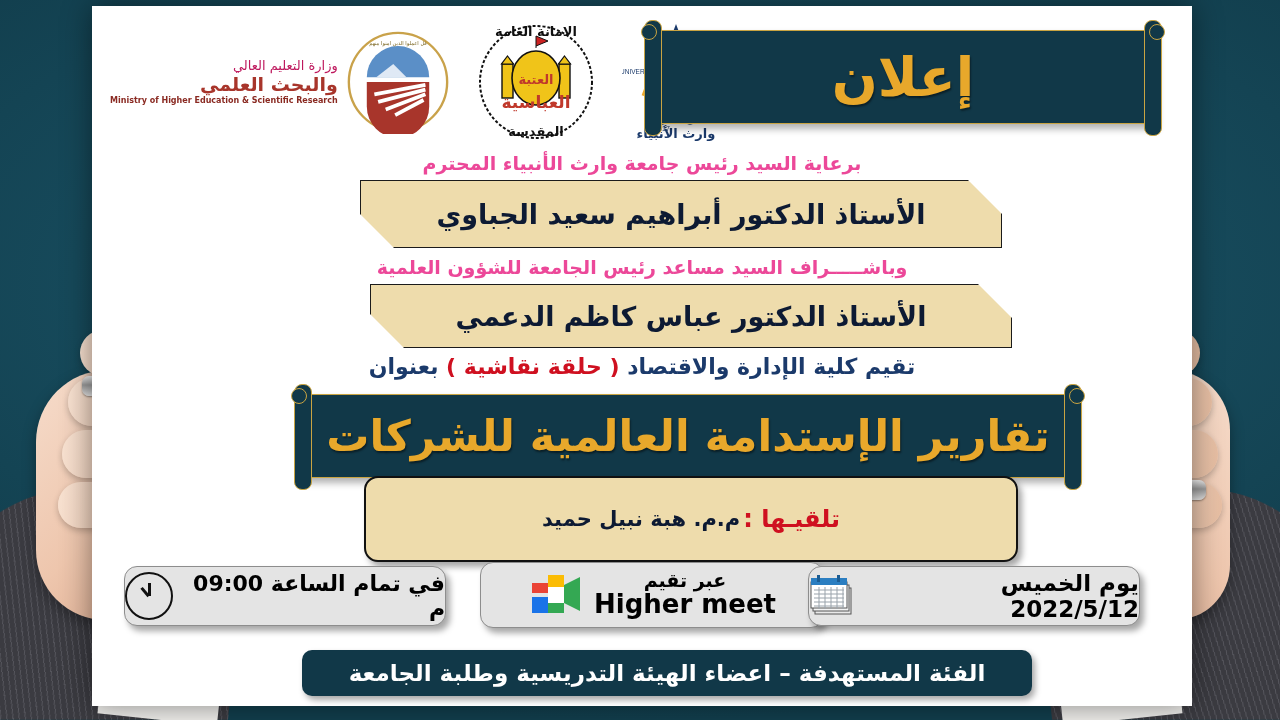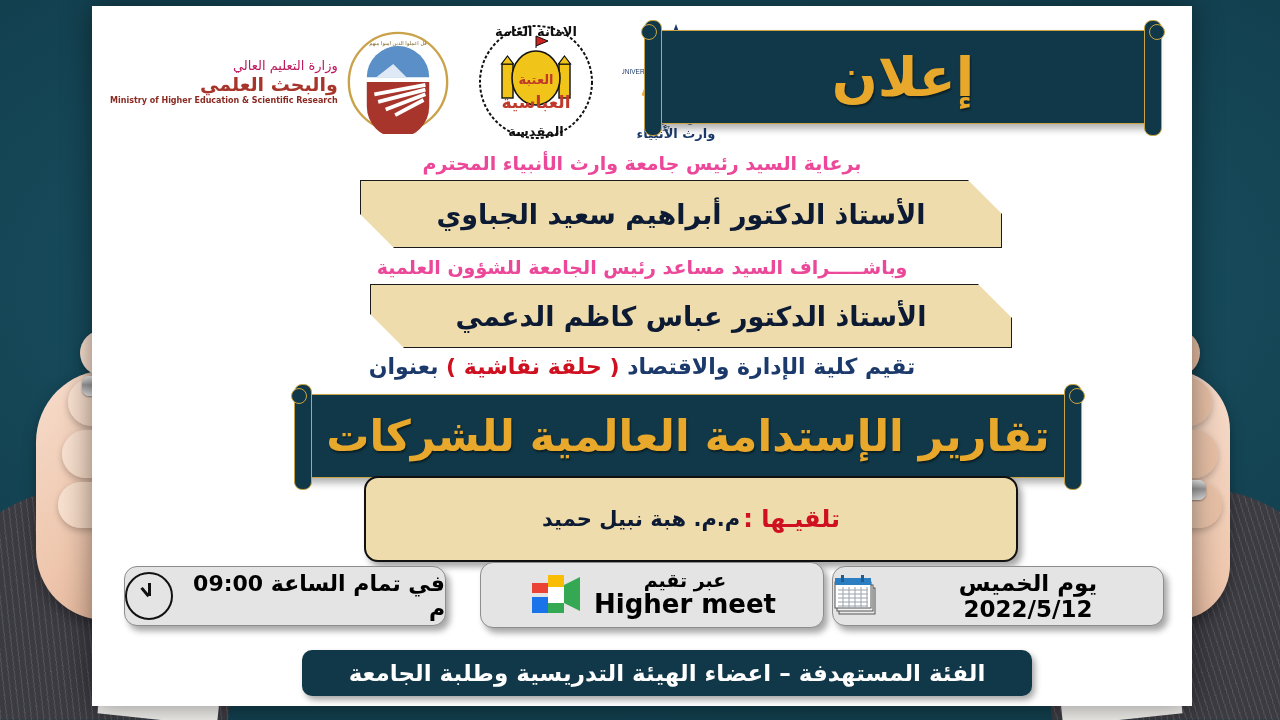--- a/index.html
+++ b/index.html
@@ -149,21 +149,21 @@
     border:1.5px solid #8d8d8d;border-radius:13px;
     box-shadow:4px 5px 6px rgba(0,0,0,.35);
     display:flex;align-items:center;justify-content:center;gap:10px;
     color:#000000;font-weight:bold;
   }
   #time-box{left:32px;top:560px;width:320px;font-size:22px;}
   #platform-box{left:388px;top:556px;width:342px;height:64px;font-size:21px;}
   #platform-box .txtwrap{display:flex;flex-direction:column;align-items:center;line-height:1.05;}
   #platform-box .ar{font-size:19px;}
   #platform-box .en{font-size:26px;}
-  #date-box{left:740px;top:560px;width:330px;font-size:23px;text-align:center;}
+  #date-box{left:716px;top:560px;width:330px;font-size:23px;}
 
   
   #footer-bar{
     position:absolute;left:210px;top:644px;width:730px;height:46px;
     background:#113848;border-radius:10px;
     display:flex;align-items:center;justify-content:center;
     box-shadow:3px 4px 6px rgba(0,0,0,.35);
   }
   #footer-bar .t{color:#ffffff;font-size:23px;font-weight:bold;letter-spacing:.3px;}
 

